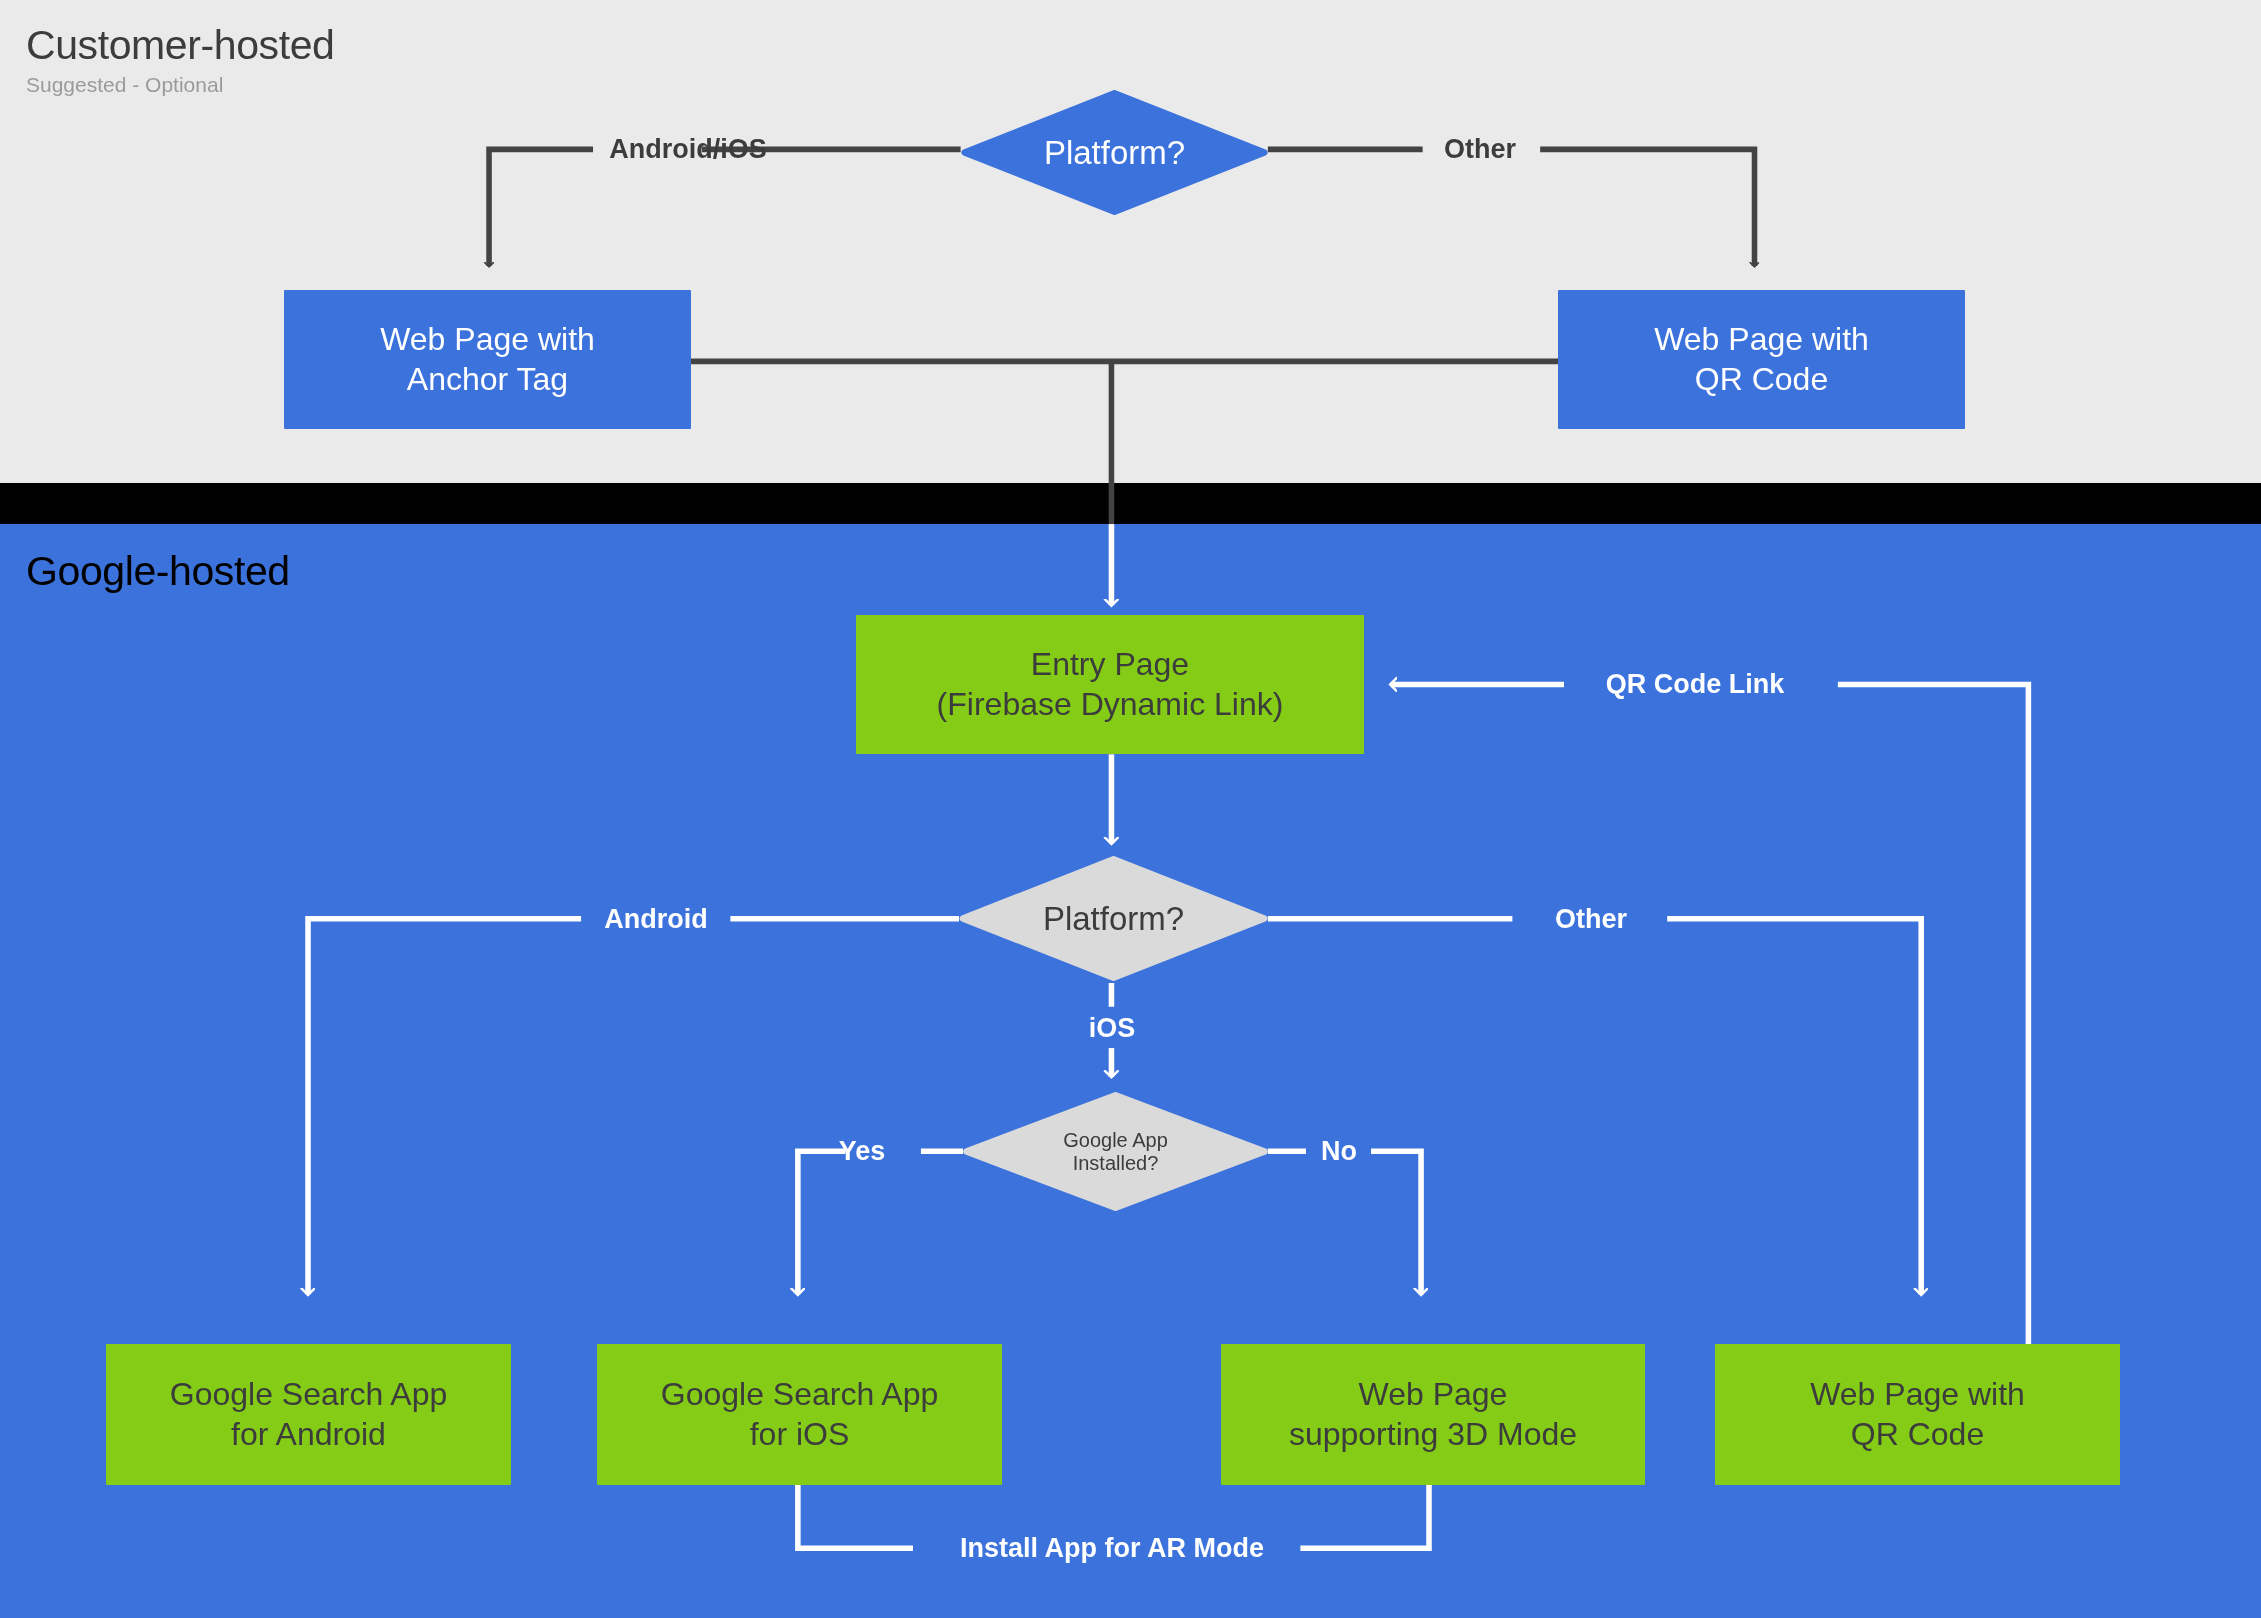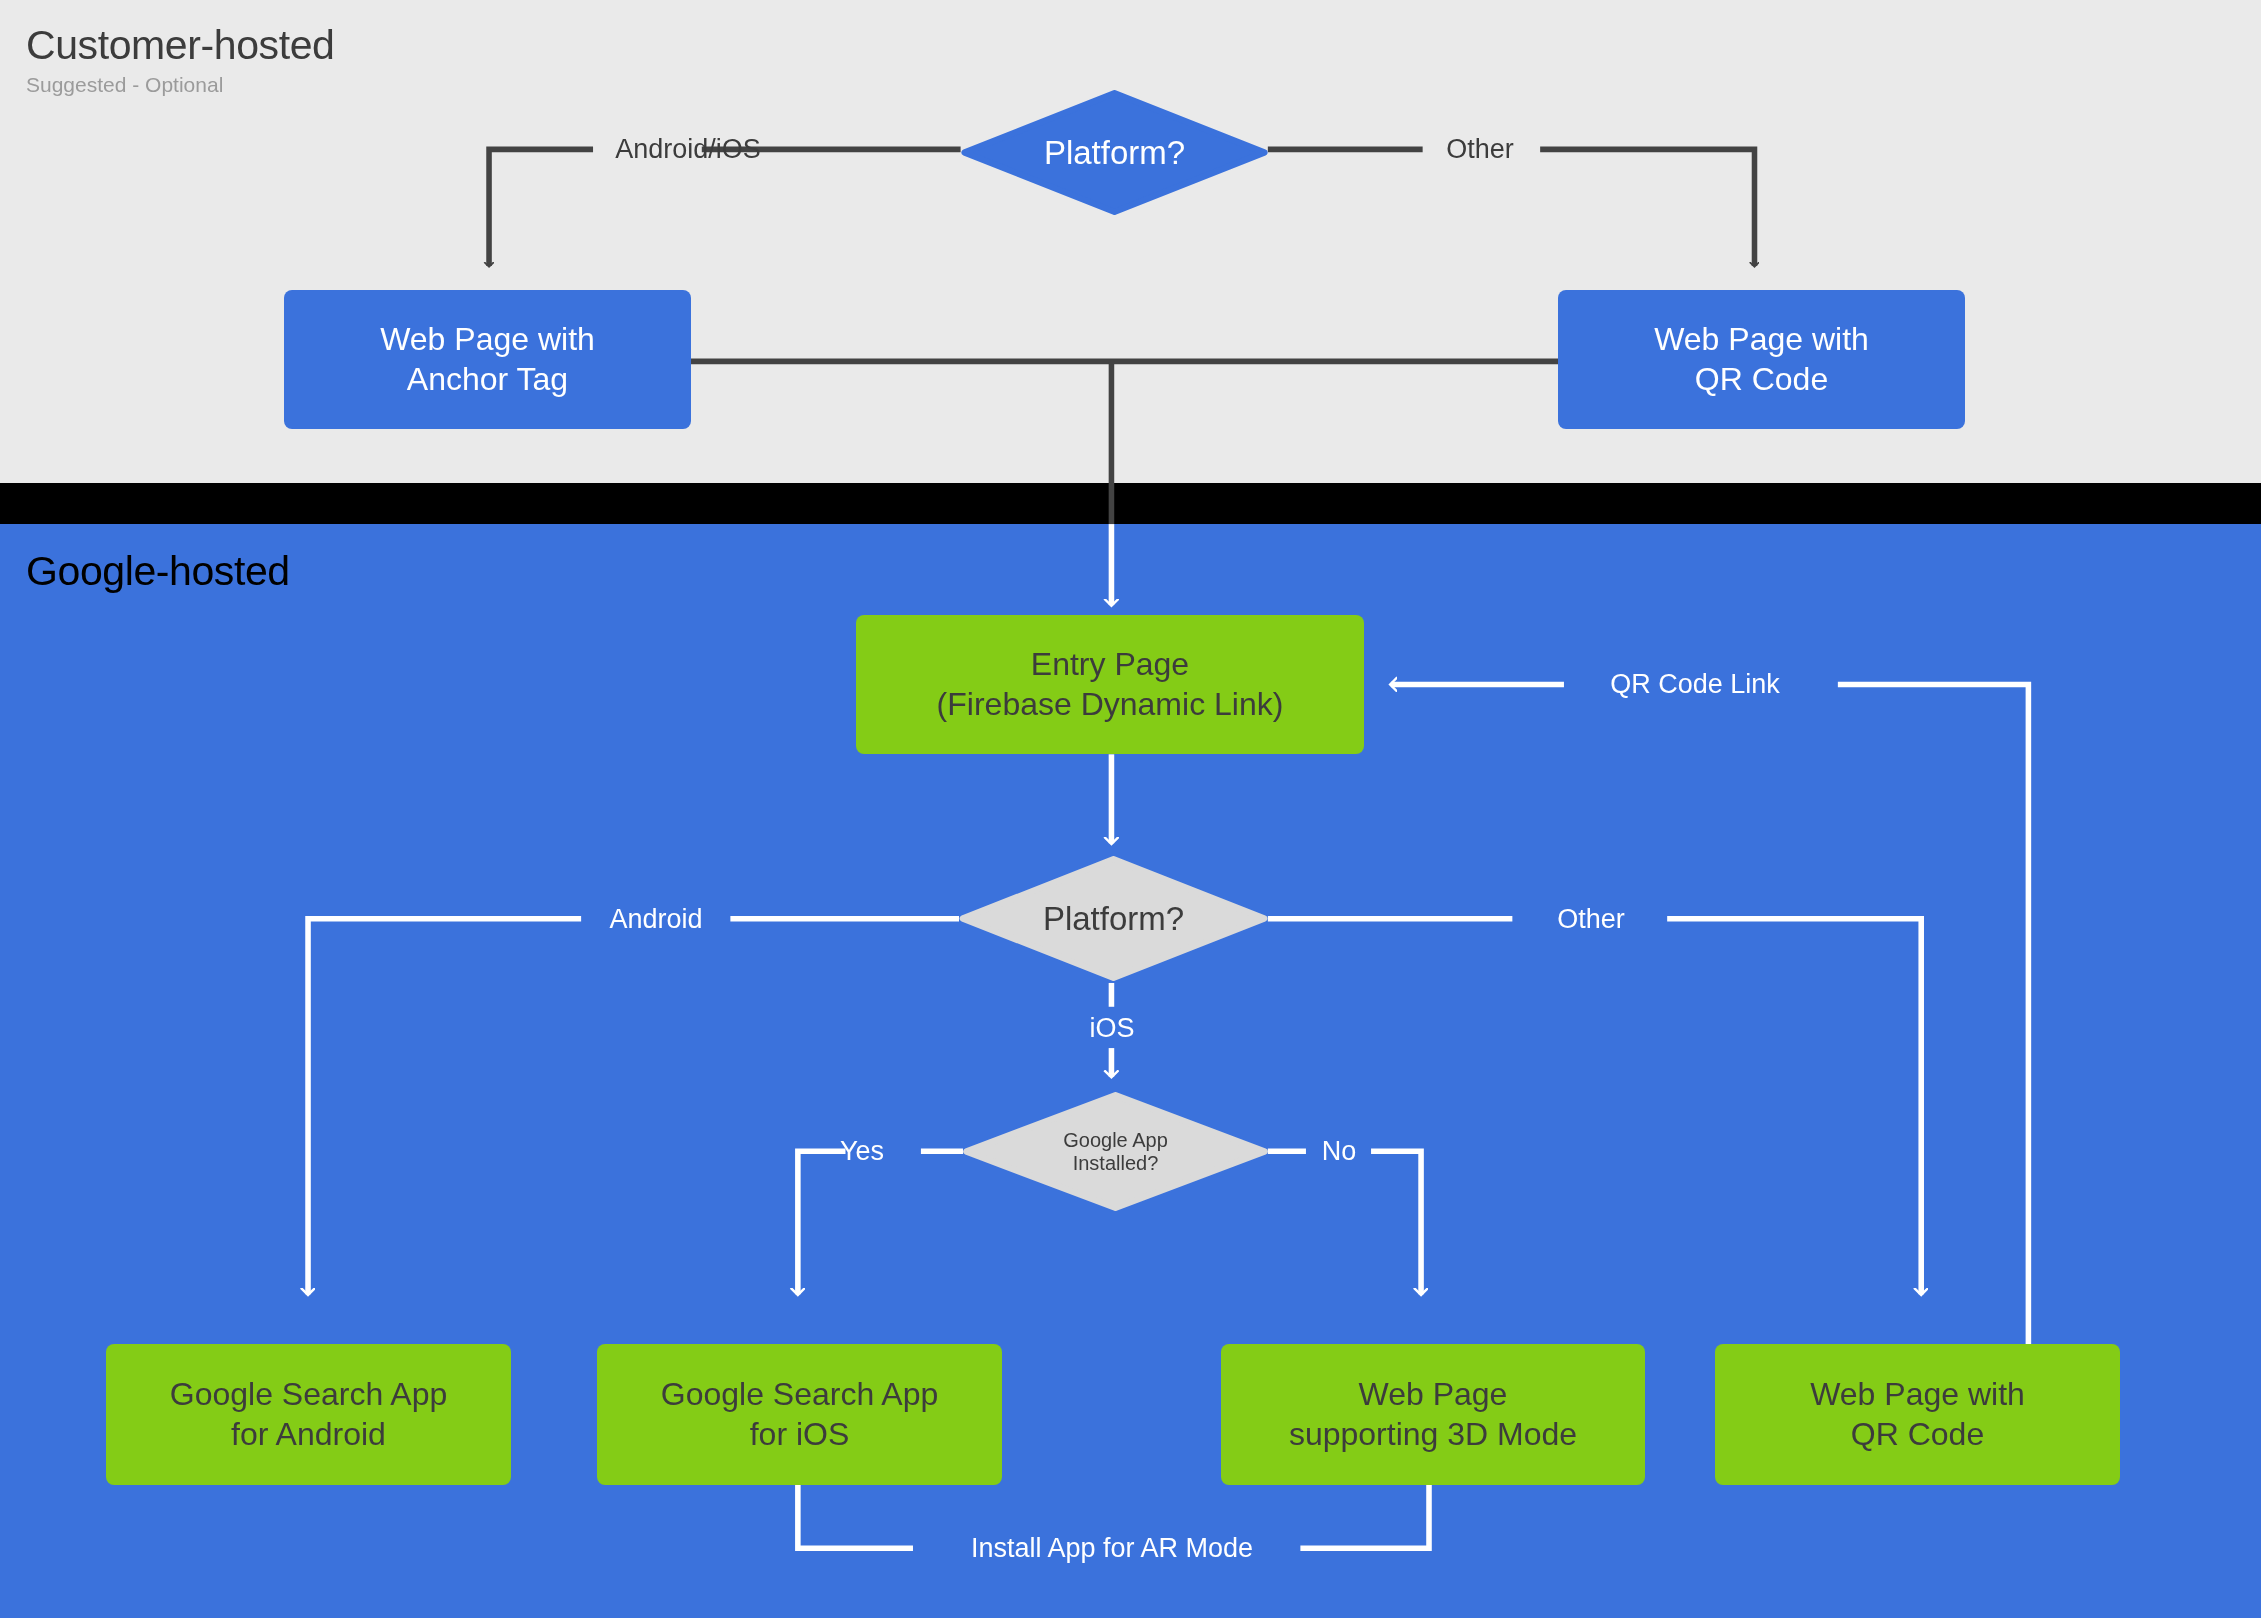--- a/index.html
+++ b/index.html
@@ -66,21 +66,21 @@
     width: 2261px;
     height: 1619px;
     overflow: visible;
   }
   .node {
     position: absolute;
     display: flex;
     align-items: center;
     justify-content: center;
     text-align: center;
-    border-radius: 8px;
+    border-radius: 1px;
     line-height: 1.22;
     box-sizing: border-box;
   }
   .node-blue {
     background: #3b72dc;
     color: #ffffff;
     font-size: 32px;
   }
   .node-gray {
     background: #84cc16;
@@ -107,21 +107,21 @@
     font-size: 33px;
   }
   .diamond-label.small {
     font-size: 20px;
   }
   .lbl-white { color: #ffffff; }
   .lbl-dark  { color: #3c3c3c; }
   .edge-label {
     position: absolute;
     font-size: 27px;
-    font-weight: normal;
+    font-weight: bold;
     white-space: nowrap;
     transform: translate(-50%, -50%);
   }
   .edge-dark { color: #3c3c3c; }
   .edge-white { color: #ffffff; }
 </style>
 </head>
 <body>
 
 <div id="canvas">

